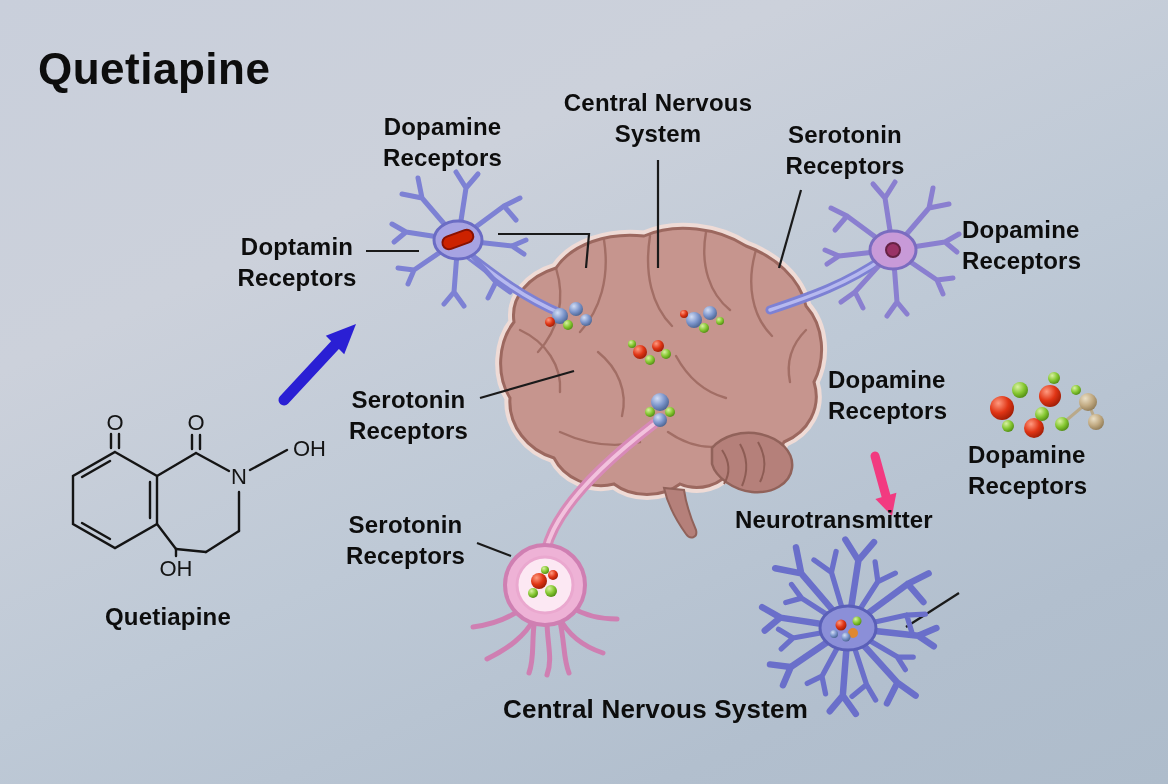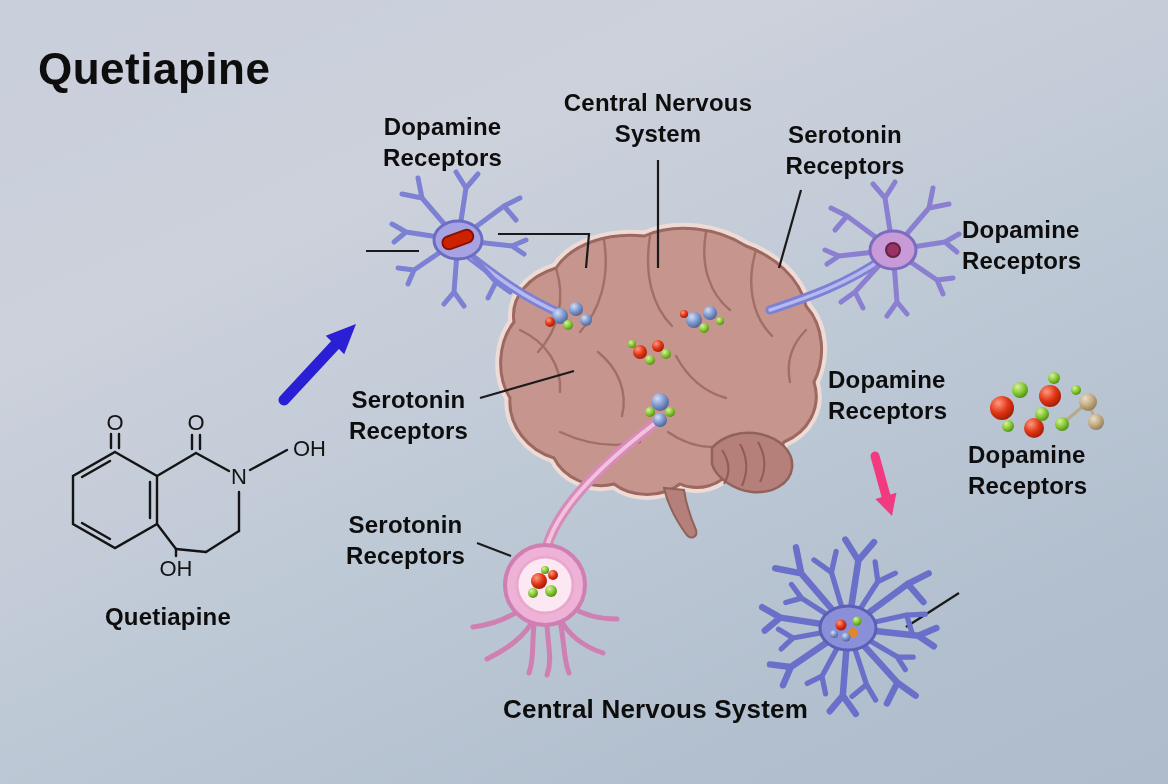--- a/index.html
+++ b/index.html
@@ -235,21 +235,23 @@
       <text class="atom" x="293" y="456" text-anchor="start">OH</text>
       <text class="atom" x="176" y="576" text-anchor="middle">OH</text>
     </g>
   </svg>
 
   <h1 class="title">Quetiapine</h1>
 
   <div class="lbl center" style="left:350px;top:112px;width:185px">Dopamine Receptors</div>
   <div class="lbl center" style="left:535px;top:88px;width:246px">Central Nervous System</div>
   <div class="lbl center" style="left:750px;top:120px;width:190px">Serotonin Receptors</div>
+  <div class="lbl center" style="left:222px;top:232px;width:150px">Doptamin Receptors</div>
   <div class="lbl" style="left:962px;top:215px;width:150px">Dopamine Receptors</div>
   <div class="lbl center" style="left:336px;top:385px;width:145px">Serotonin Receptors</div>
   <div class="lbl" style="left:828px;top:365px;width:145px">Dopamine Receptors</div>
   <div class="lbl" style="left:968px;top:440px;width:145px">Dopamine Receptors</div>
+  <div class="lbl" style="left:735px;top:505px;width:235px">Neurotransmitter</div>
   <div class="lbl center" style="left:333px;top:510px;width:145px">Serotonin Receptors</div>
   <div class="lbl center big" style="left:488px;top:693px;width:335px">Central Nervous System</div>
   <div class="lbl center" style="left:88px;top:602px;width:160px">Quetiapine</div>
 
 </div>
 
 </body></html>

